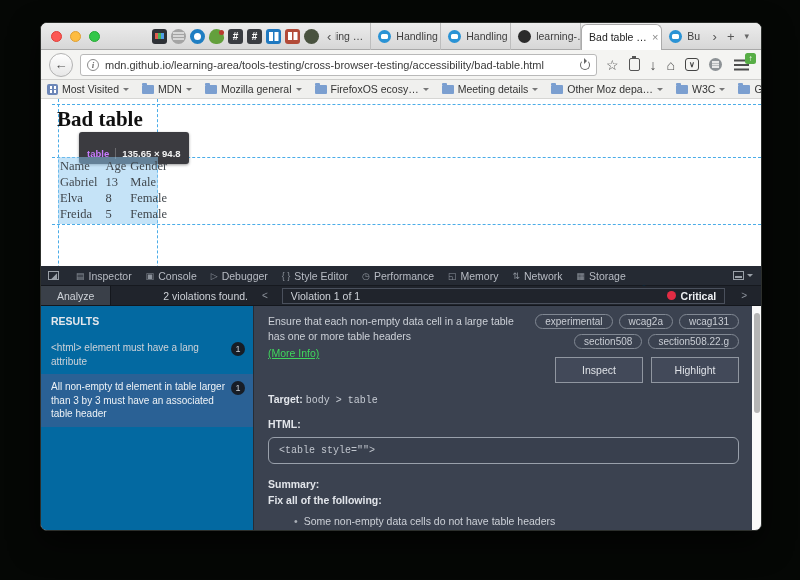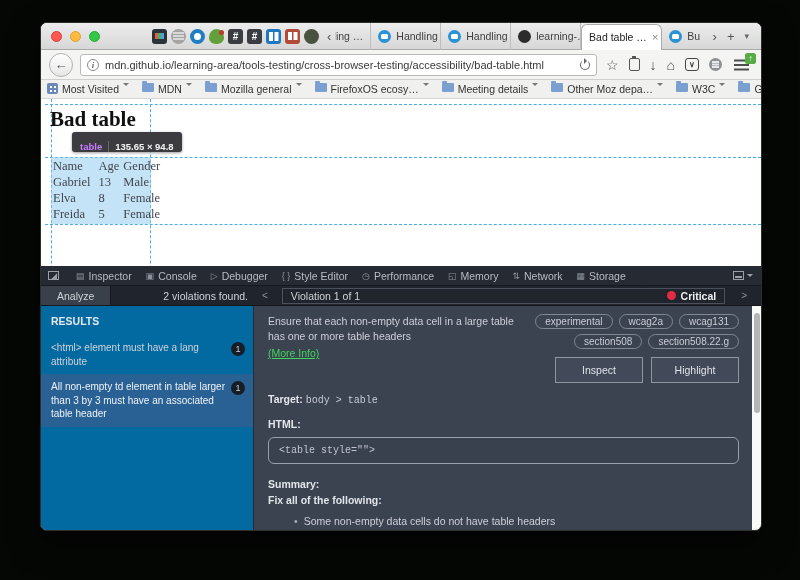--- a/index.html
+++ b/index.html
@@ -74,35 +74,35 @@
   .ghost-ic{width:13px;height:13px;border-radius:50%;background:#8d9296;position:relative;}
   .ghost-ic::after{content:"";position:absolute;left:3px;top:3px;width:7px;height:1.5px;background:#e8e8e8;
     box-shadow:0 2.5px 0 #e8e8e8,0 5px 0 #e8e8e8;}
   .burger{position:relative;width:15px;height:2px;background:#4d4d4d;box-shadow:0 -4.5px 0 #4d4d4d,0 4.5px 0 #4d4d4d;margin:0 2px;}
   .burger .badge{position:absolute;right:-7px;top:-11px;width:11px;height:11px;border-radius:2.5px;background:#57ad45;
     color:#fff;font:700 8px "Liberation Sans",sans-serif;display:flex;align-items:center;justify-content:center;}
 
   
   .bmbar{position:absolute;top:57px;left:0;right:0;height:19px;background:#f0f0ee;display:flex;
     align-items:center;padding:0 6px;gap:13px;border-bottom:1px solid #d6d6d4;font-size:10.5px;color:#333;}
-  .bm{display:flex;align-items:flex-start;gap:4px;white-space:nowrap;}
+  .bm{display:flex;align-items:center;gap:4px;white-space:nowrap;}
   .folder-ic{width:12px;height:9px;background:#7b9fd0;border-radius:1px;position:relative;flex:0 0 auto;}
   .folder-ic::before{content:"";position:absolute;left:0;top:-2px;width:5px;height:2px;background:#7b9fd0;border-radius:1px 1px 0 0;}
   .grid-ic{width:11px;height:11px;background:#6d87b8;border-radius:2px;position:relative;flex:0 0 auto;}
   .grid-ic::after{content:"";position:absolute;left:2.5px;top:2.5px;width:2.5px;height:2.5px;background:#fff;
     box-shadow:4px 0 0 #fff,0 4px 0 #fff,4px 4px 0 #fff;}
   .bm .caret{width:0;height:0;border-left:3px solid transparent;border-right:3px solid transparent;border-top:3.5px solid #777;}
 
   
-  .content{position:absolute;top:76px;left:4px;right:0;height:210px;background:#fff;overflow:hidden;}
+  .content{position:absolute;top:76px;left:11px;right:0;height:210px;background:#fff;overflow:hidden;}
   .hline{position:absolute;left:0;right:0;border-top:1px dashed #4aace8;}
   .vline{position:absolute;top:0;bottom:0;border-left:1px dashed #4aace8;}
   .page-heading{position:absolute;left:5px;top:8px;font:700 21px "Liberation Serif",serif;color:#101010;}
   .tooltip{position:absolute;left:27px;top:33px;height:20px;background:#3b3b40;border-radius:3px;
-    display:flex;align-items:flex-end;padding:0 8px;gap:6px;box-shadow:0 1px 3px rgba(0,0,0,.4);}
+    display:flex;align-items:flex-start;padding:16px 8px;gap:6px;box-shadow:0 1px 3px rgba(0,0,0,.4);}
   .tooltip .tag{color:#c87dff;font:700 9.5px "Liberation Sans",sans-serif;}
   .tooltip .sep{width:1px;height:11px;background:#6a6a6e;}
   .tooltip .dims{color:#f4f4f4;font:700 9.5px "Liberation Sans",sans-serif;}
   .hl-region{position:absolute;left:6px;top:58px;width:100px;height:67px;background:rgba(140,200,240,.5);}
   .mini-table{width:100%;border-collapse:collapse;font:12.5px "Liberation Serif",serif;color:#40474d;margin-top:1px;}
   .mini-table td{padding:0 2px;height:16px;line-height:16px;white-space:nowrap;}
   .mini-table td.c2{text-align:left;padding-left:6px;}
 
   
   .dt-toolbar{position:absolute;top:243px;left:0;right:0;height:20px;background:#252a33;display:flex;

